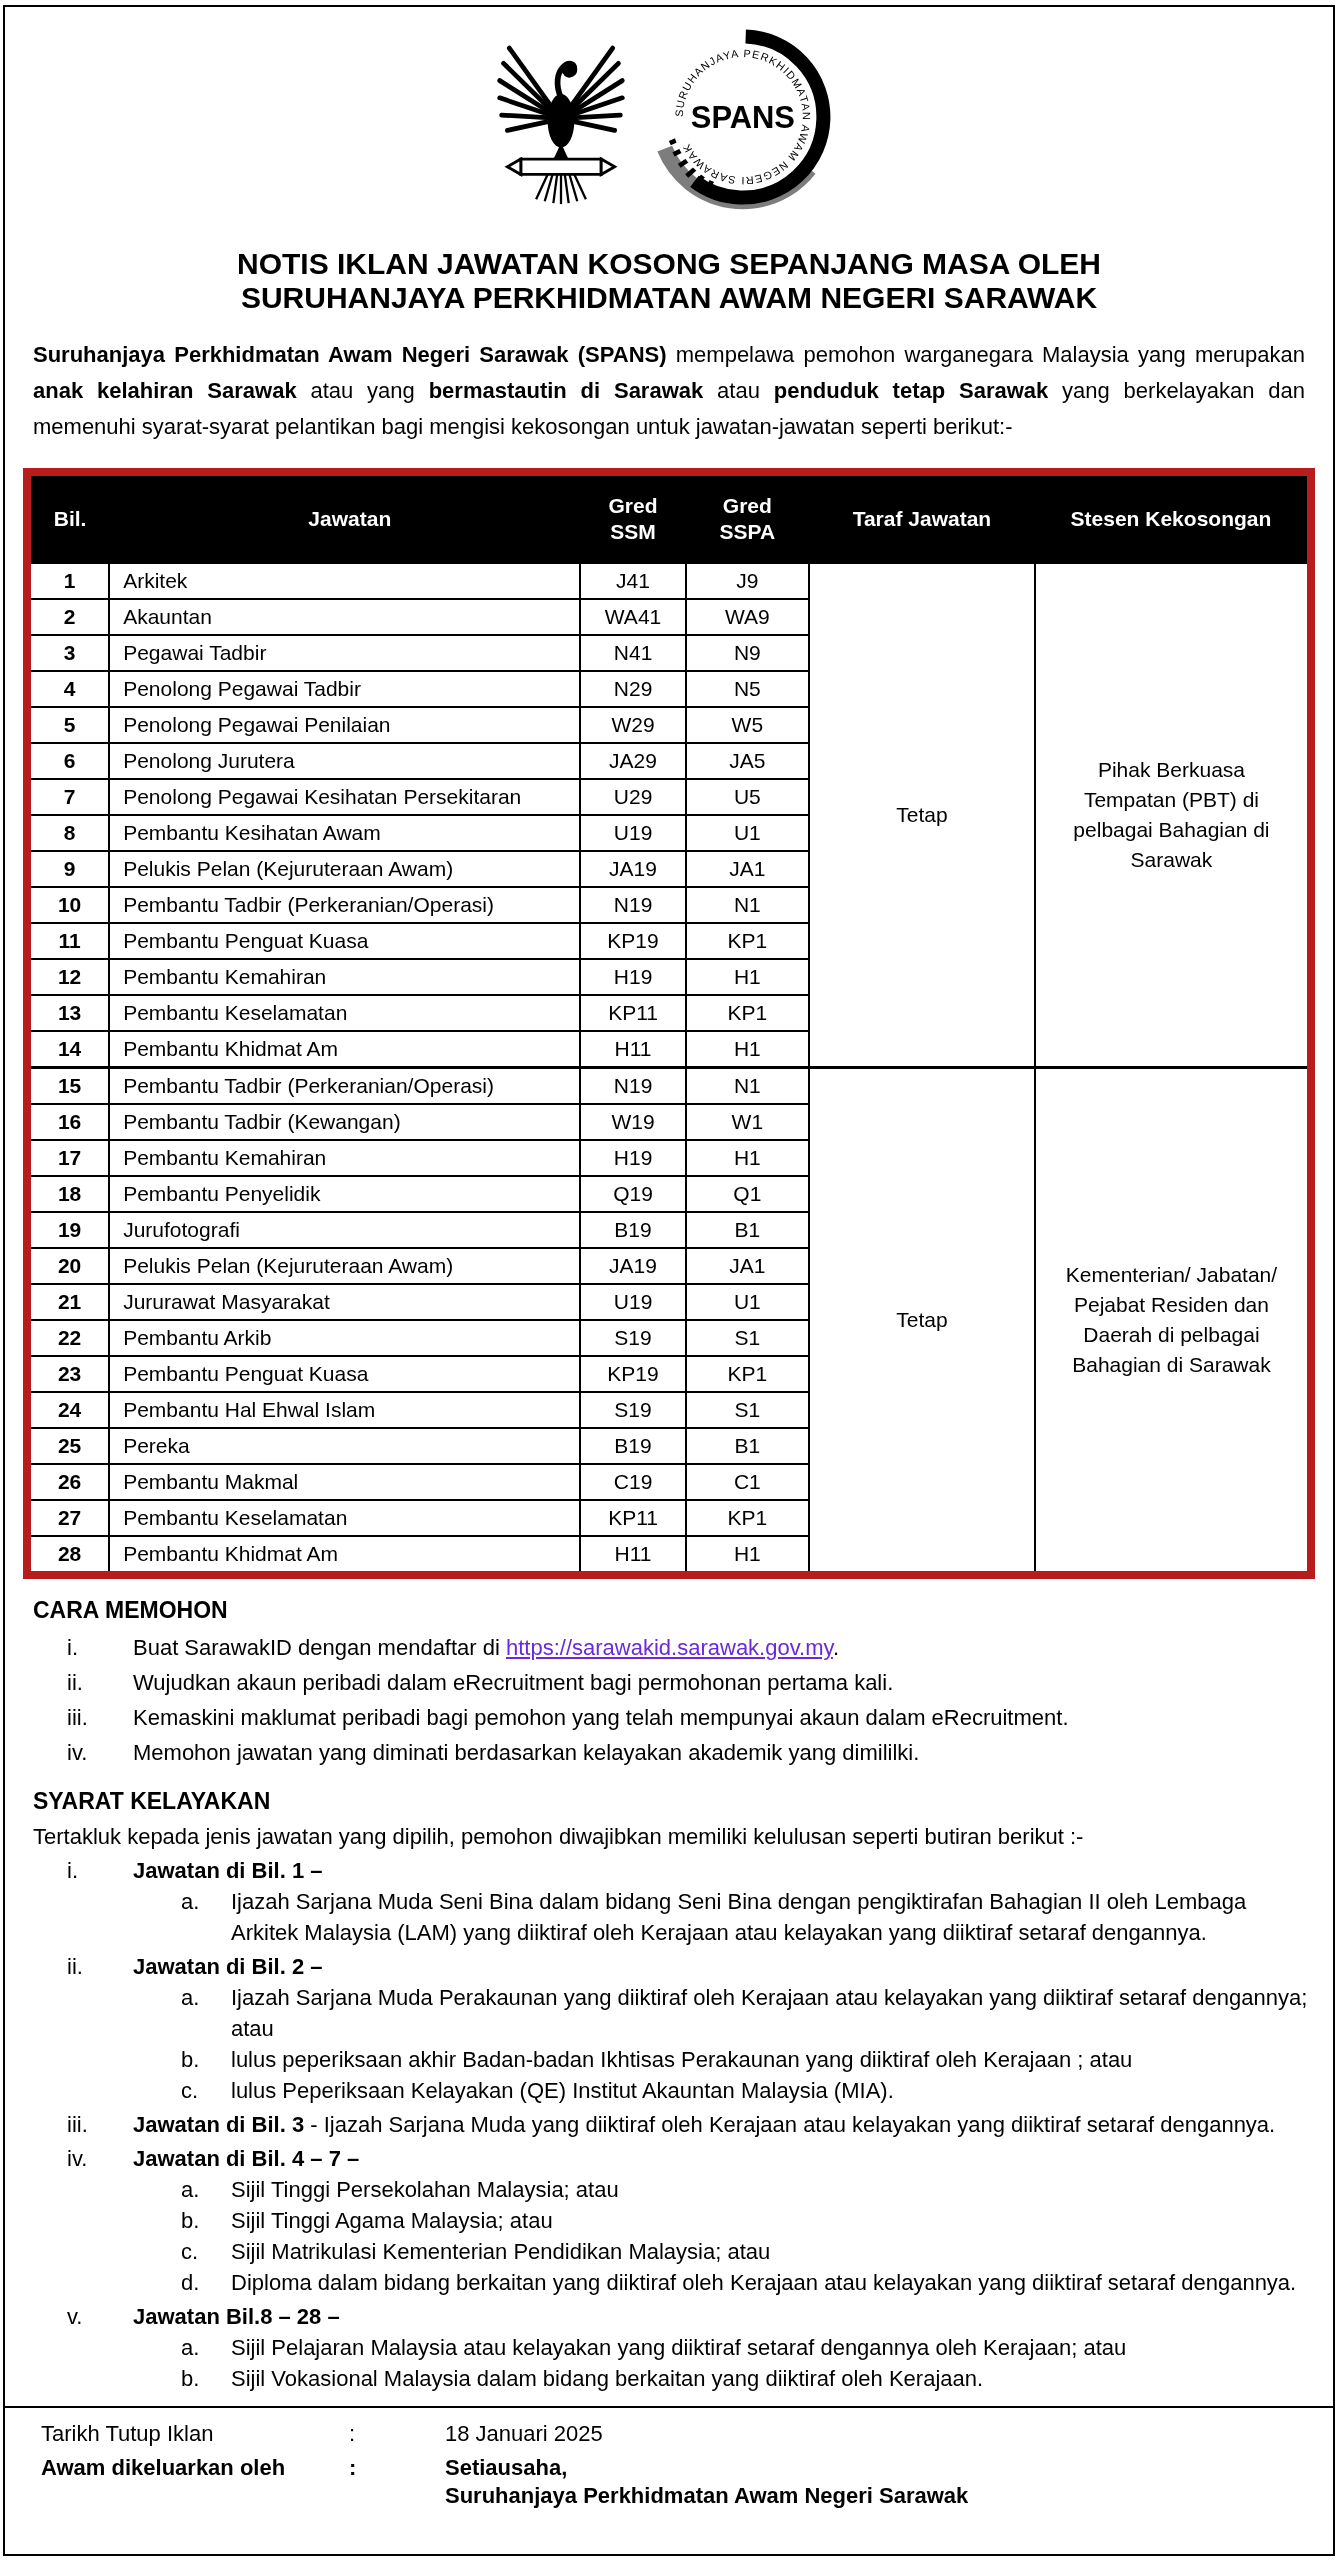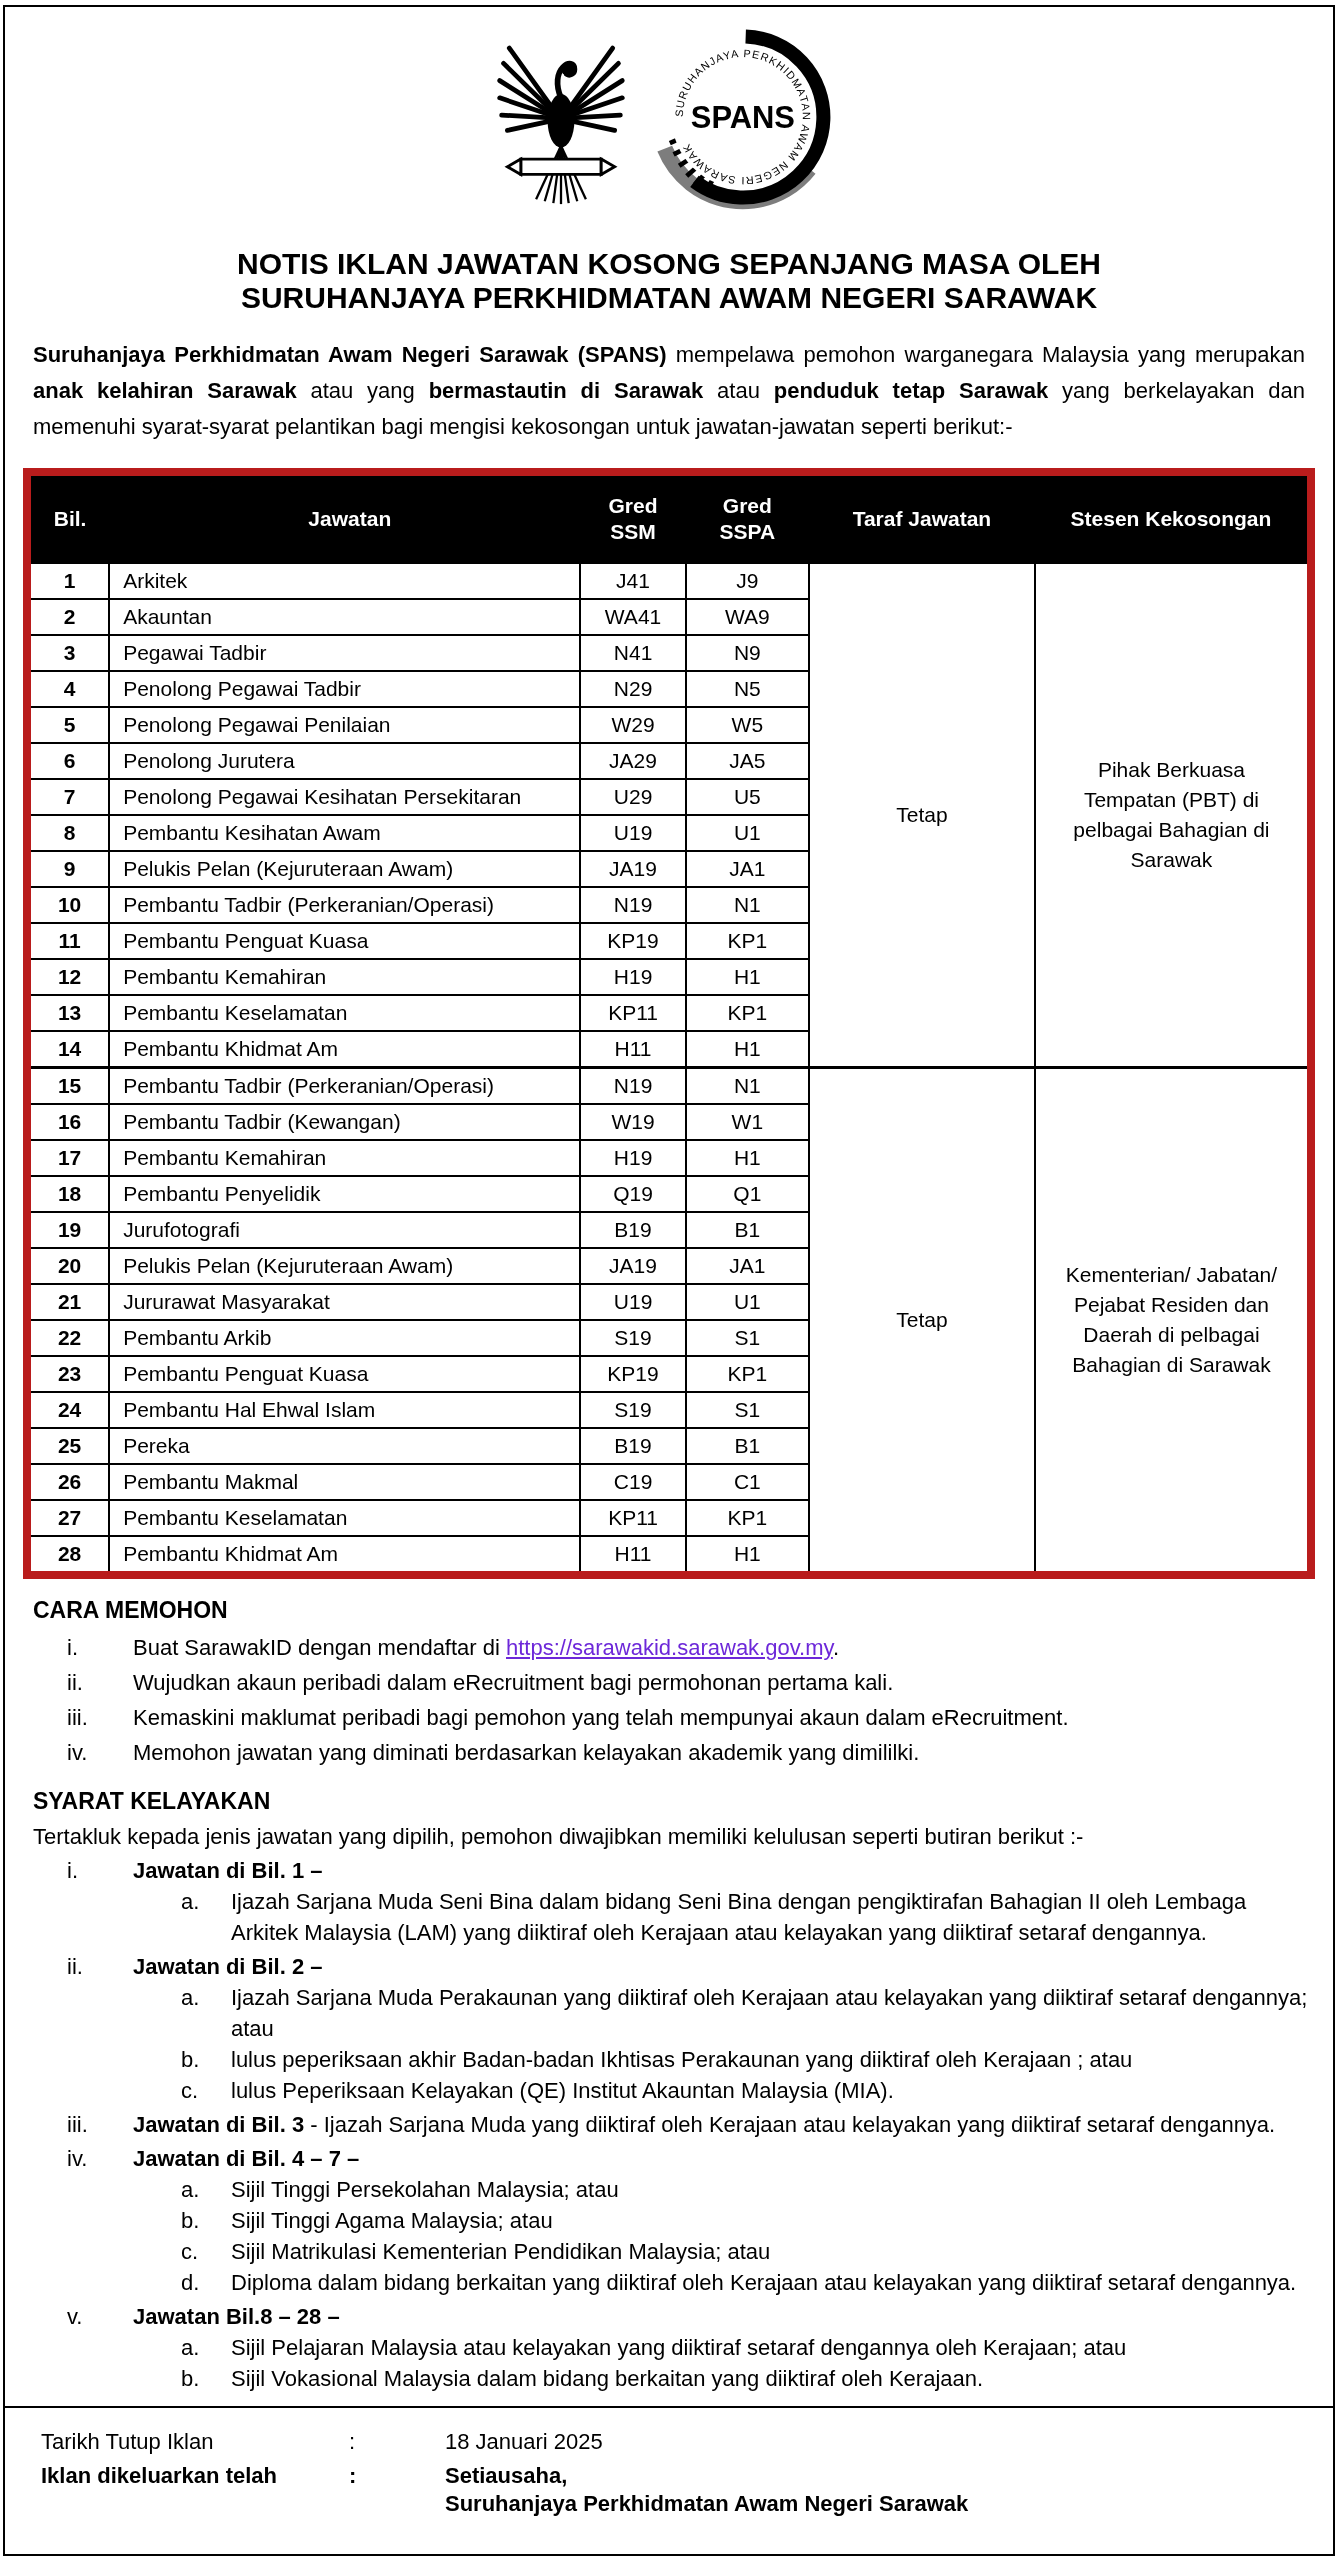--- a/index.html
+++ b/index.html
@@ -44,21 +44,21 @@
   .syarat-intro{margin:6px 10px 0;font-size:22px;line-height:32px}
   .sy-list{margin-top:2px}
   .sy-item{display:flex;margin-left:44px;font-size:22px;line-height:31px;margin-top:3px}
   .sy-item:first-child{margin-top:0}
   .sy-num{width:66px;flex:none}
   .sy-body{flex:1}
   .sy-sub{display:flex;margin-left:48px}
   .sy-letter{width:50px;flex:none}
   .sy-subtext{flex:1}
 
-  .footer{margin:12px -18px 0;border-top:2px solid #000;padding:14px 36px 0}
+  .footer{margin:12px -18px 0;border-top:2px solid #000;padding:6px 36px 0}
   .f-row{display:flex;font-size:22px;line-height:28px;margin-top:6px}
   .f-row.fbold{font-weight:bold}
   .f-label{width:308px;flex:none}
   .f-colon{width:96px;flex:none}
   .f-value{flex:1}
 </style>
 </head>
 <body>
 
 <div class="page">
@@ -403,21 +403,21 @@
 
   <div class="footer">
       <div class="f-row">
         <span class="f-label">Tarikh Tutup Iklan</span>
         <span class="f-colon">:</span>
         <div class="f-value">
           <div>18 Januari 2025</div>
         </div>
       </div>
       <div class="f-row fbold">
-        <span class="f-label">Iklan dikeluarkan telah</span>
+        <span class="f-label">Awam dikeluarkan oleh</span>
         <span class="f-colon">:</span>
         <div class="f-value">
           <div>Setiausaha,</div>
           <div>Suruhanjaya Perkhidmatan Awam Negeri Sarawak</div>
         </div>
       </div>
     </div>
 
 </div>
 

